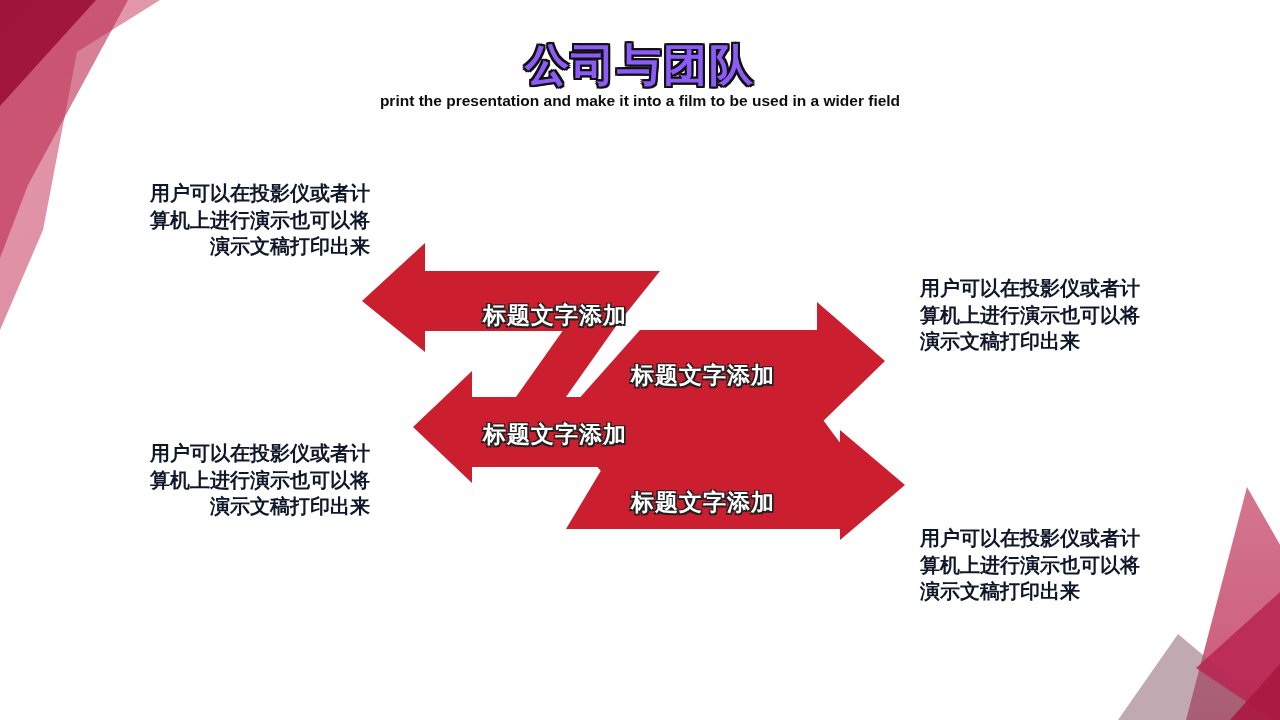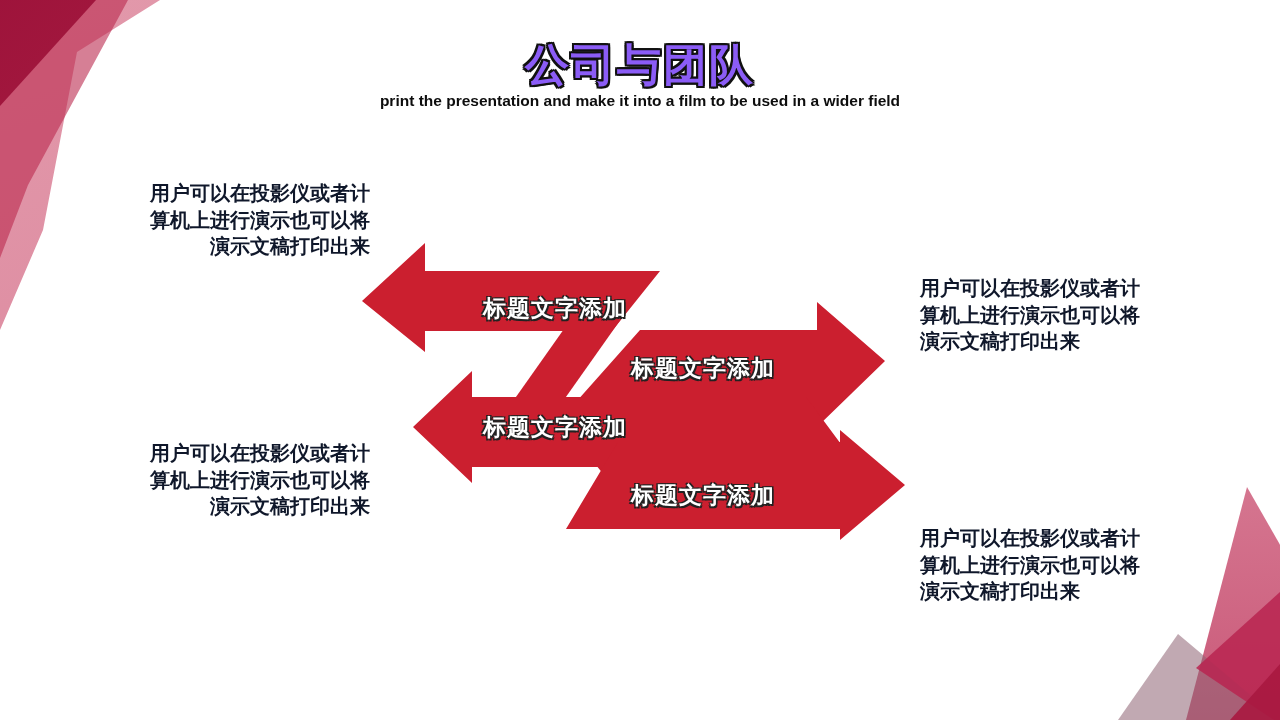--- a/index.html
+++ b/index.html
@@ -47,20 +47,21 @@
   .st-rt{left:920px;top:275px;width:228px;text-align:left;}
   .st-lb{left:146px;top:440px;width:224px;text-align:right;}
   .st-rb{left:920px;top:525px;width:228px;text-align:left;}
 
   
   .arrowlabel{
     position:absolute;width:210px;text-align:center;
     font-size:23px;font-weight:bold;color:#ffffff;letter-spacing:1px;
     text-shadow:-1.5px -1.5px 0 #222,1.5px -1.5px 0 #222,
                 -1.5px 1.5px 0 #222,1.5px 1.5px 0 #222;
+    margin-top:7px;
   }
   .al-1{left:450px;top:293px;}
   .al-2{left:598px;top:353px;}
   .al-3{left:450px;top:412px;}
   .al-4{left:598px;top:480px;}
 </style>
 </head>
 <body>
 
 <div id="slide">

